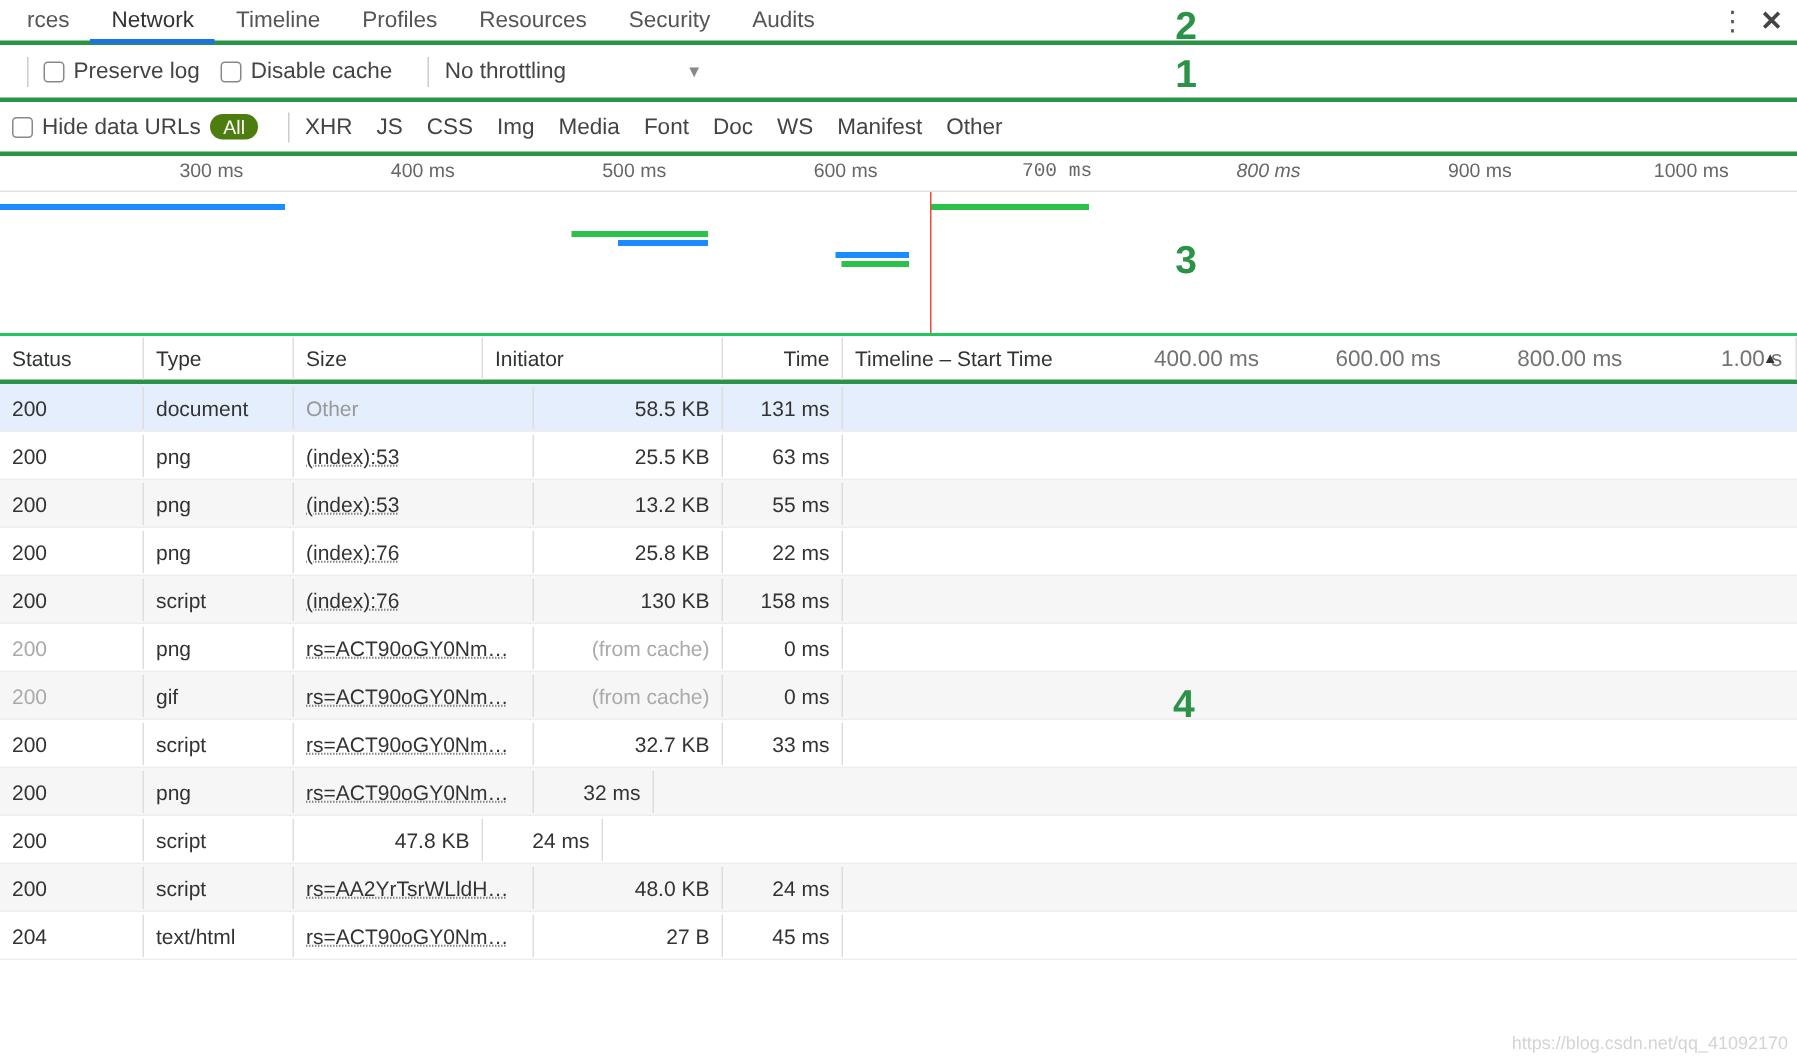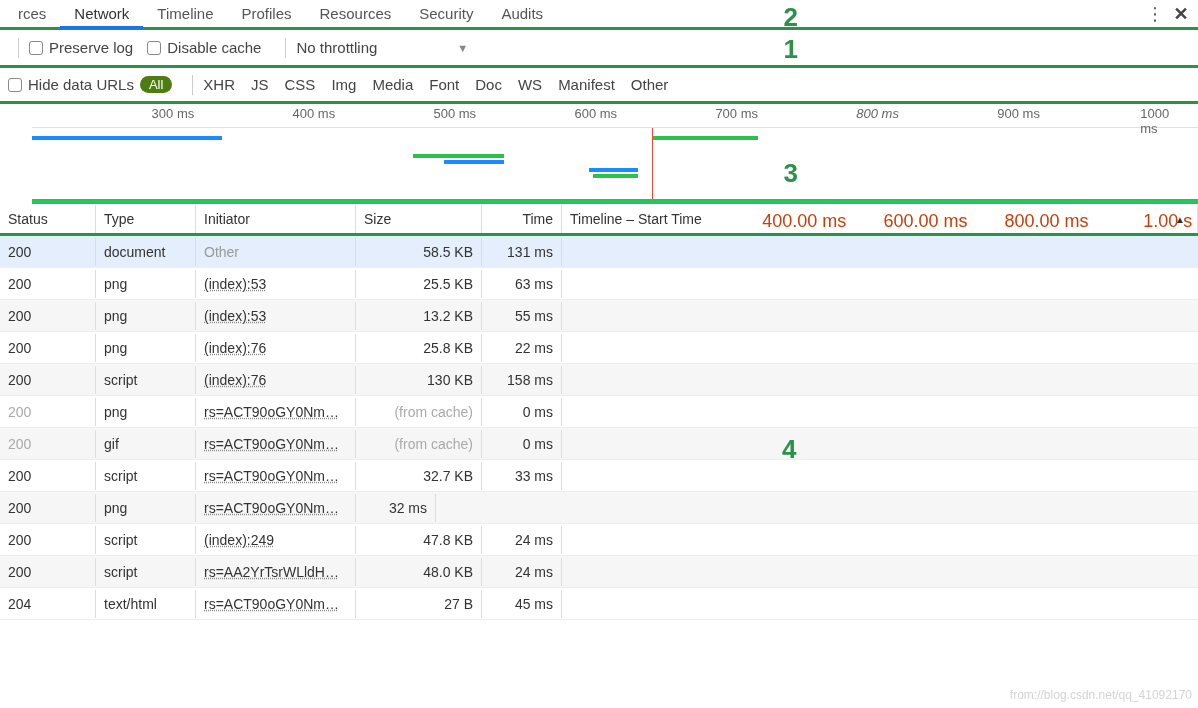--- a/index.html
+++ b/index.html
@@ -67,23 +67,22 @@
   font-size:15px;
   color:#444;
 }
 .filter-row .pill {
   background:#4d7c0f; color:#fff; border-radius:10px; padding:1px 9px; font-size:13px; margin: 0 10px 0 4px; cursor:pointer;
 }
 .filter-row .f { margin-right: 16px; cursor:pointer; }
 
 .overview {
   position:relative;
-  height: 100px;
-  border-bottom: 5px solid #22c55e;
-  margin-left: 32px;
+  height: 120px;
+  border-bottom: 2px solid #22c55e;
 }
 .overview .ticks {
   position:relative; height:24px; border-bottom:1px solid #e2e2e2;
 }
 .overview .tick { position:absolute; top:2px; font-size:13px; color:#666; transform:translateX(-50%); }
 .overview .ov-body { position:relative; height: calc(100% - 24px); }
 .overview .seg { position:absolute; height:4px; }
 .overview .seg.blue { background:#1a8cff; }
 .overview .seg.green { background:#2bc24b; }
 .overview .vline-red { position:absolute; top:0; bottom:0; width:1px; background:#e74c3c; }
@@ -97,21 +96,21 @@
 }
 .col { padding: 6px 8px; border-right:1px solid #ddd; font-size:14px; color:#333; overflow:hidden; white-space:nowrap; text-overflow:ellipsis; }
 .c-status { width:96px; }
 .c-type { width:100px; }
 .c-init { width:160px; }
 .c-size { width:126px; text-align:right; }
 .c-time { width:80px; text-align:right; }
 .c-tl { flex:1; position:relative; padding:0; }
 .thead .c-tl { padding:6px 8px; }
 .thead .tl-ticks { position:absolute; top:0; left:0; right:0; bottom:0; }
-.thead .tl-tick { position:absolute; top:6px; font-size:18px; color:#c2410c; transform:translateX(-50%); }
+.thead .tl-tick { position:absolute; top:6px; font-size:15px; color:#737373; transform:translateX(-50%); }
 .thead .sort-tri { position:absolute; right:12px; top:9px; font-size:10px; color:#333; }
 
 .trow { display:flex; align-items:center; height:32px; border-bottom:1px solid #eee; }
 .trow:nth-child(odd) { background:#f6f6f6; }
 .trow.selected { background:#e4eefc !important; }
 .c-init .link { color:#333; text-decoration: underline dotted #888; cursor:pointer; }
 .c-status.dim, .c-size.dim { color:#aaa; }
 
 .tl-cell { position:relative; height:100%; flex:1; }
 .tl-grid { position:absolute; top:0; bottom:0; width:1px; background:#eee; }
@@ -159,43 +158,43 @@
   <span id="filters-host"><span class="f">XHR</span><span class="f">JS</span><span class="f">CSS</span><span class="f">Img</span><span class="f">Media</span><span class="f">Font</span><span class="f">Doc</span><span class="f">WS</span><span class="f">Manifest</span><span class="f">Other</span></span>
   <div class="annot" style="right:400px; top:2px; position:absolute;">2</div>
 </div>
 
 <div class="overview">
   <div class="ticks" id="ov-ticks">
       <div class="tick" style="left: 140.941px;">300 ms</div>
       <div class="tick" style="left: 281.882px;">400 ms</div>
       <div class="tick" style="left: 422.824px;">500 ms</div>
       <div class="tick" style="left: 563.765px;">600 ms</div>
-      <div class="tick" style="left: 704.706px;">700 ms</div>
+      <div class="tick" style="left: 704.706px; font-family: Liberation Mono, monospace;">700 ms</div>
       <div class="tick" style="left: 845.647px; font-style: italic;">800 ms</div>
       <div class="tick" style="left: 986.588px;">900 ms</div>
       <div class="tick" style="left: 1127.53px;">1000 ms</div>
     </div>
   <div class="ov-body" id="ov-body">
       <div class="seg blue" style="left: 0px; width: 190.271px; top: 8px;"></div>
       <div class="seg green" style="left: 380.541px; width: 91.6118px; top: 26px;"></div>
       <div class="seg blue" style="left: 411.548px; width: 60.6047px; top: 32px;"></div>
       <div class="seg blue" style="left: 556.718px; width: 49.3294px; top: 40px;"></div>
       <div class="seg green" style="left: 560.946px; width: 45.1012px; top: 46px;"></div>
       <div class="seg green" style="left: 620.141px; width: 105.706px; top: 8px;"></div>
       <div class="vline-red" style="left: 620.141px;"></div>
     </div>
   <div class="annot" style="right:400px; top:54px;">3</div>
 </div>
 
 <div class="table-wrap">
   <div class="thead">
     <div class="col c-status">Status</div>
     <div class="col c-type">Type</div>
+    <div class="col c-size" style="text-align:left;">Size</div>
     <div class="col c-init">Initiator</div>
-    <div class="col c-size" style="text-align:left;">Size</div>
     <div class="col c-time" style="text-align:right;">Time</div>
     <div class="col c-tl">
       <span>Timeline – Start Time</span>
       <span id="tl-head-ticks" class="tl-ticks">
           <span class="tl-tick" style="left: 242.286px;">400.00 ms</span>
           <span class="tl-tick" style="left: 363.429px;">600.00 ms</span>
           <span class="tl-tick" style="left: 484.571px;">800.00 ms</span>
           <span class="tl-tick" style="left: 605.714px;">1.00 s</span>
         </span>
       <span class="sort-tri">▲</span>
@@ -341,21 +340,20 @@
             <div class="tl-grid" style="left: 363.429px;"></div>
             <div class="tl-grid" style="left: 484.571px;"></div>
             <div class="tl-grid" style="left: 605.714px;"></div>
             <div class="tl-red" style="left: 436.114px;"></div>
           </div>
         </div>
       </div>
       <div class="trow">
         <div class="col c-status">200</div>
         <div class="col c-type">script</div>
-        <div class="col c-init"><span class="link">(index):249</span></div>
         <div class="col c-size">47.8 KB</div>
         <div class="col c-time">24 ms</div>
         <div class="col c-tl">
           <div class="tl-cell">
             <div class="tl-grid" style="left: 242.286px;"></div>
             <div class="tl-grid" style="left: 363.429px;"></div>
             <div class="tl-grid" style="left: 484.571px;"></div>
             <div class="tl-grid" style="left: 605.714px;"></div>
             <div class="tl-red" style="left: 436.114px;"></div>
           </div>
@@ -390,13 +388,13 @@
             <div class="tl-grid" style="left: 484.571px;"></div>
             <div class="tl-grid" style="left: 605.714px;"></div>
             <div class="tl-red" style="left: 436.114px;"></div>
           </div>
         </div>
       </div>
     </div>
   <div class="annot" style="left:782px; top:230px;">4</div>
 </div>
 
-<div class="watermark">from://blog.csdn.net/qq_41092170</div>
+<div class="watermark">https://blog.csdn.net/qq_41092170</div>
 
 </body></html>

